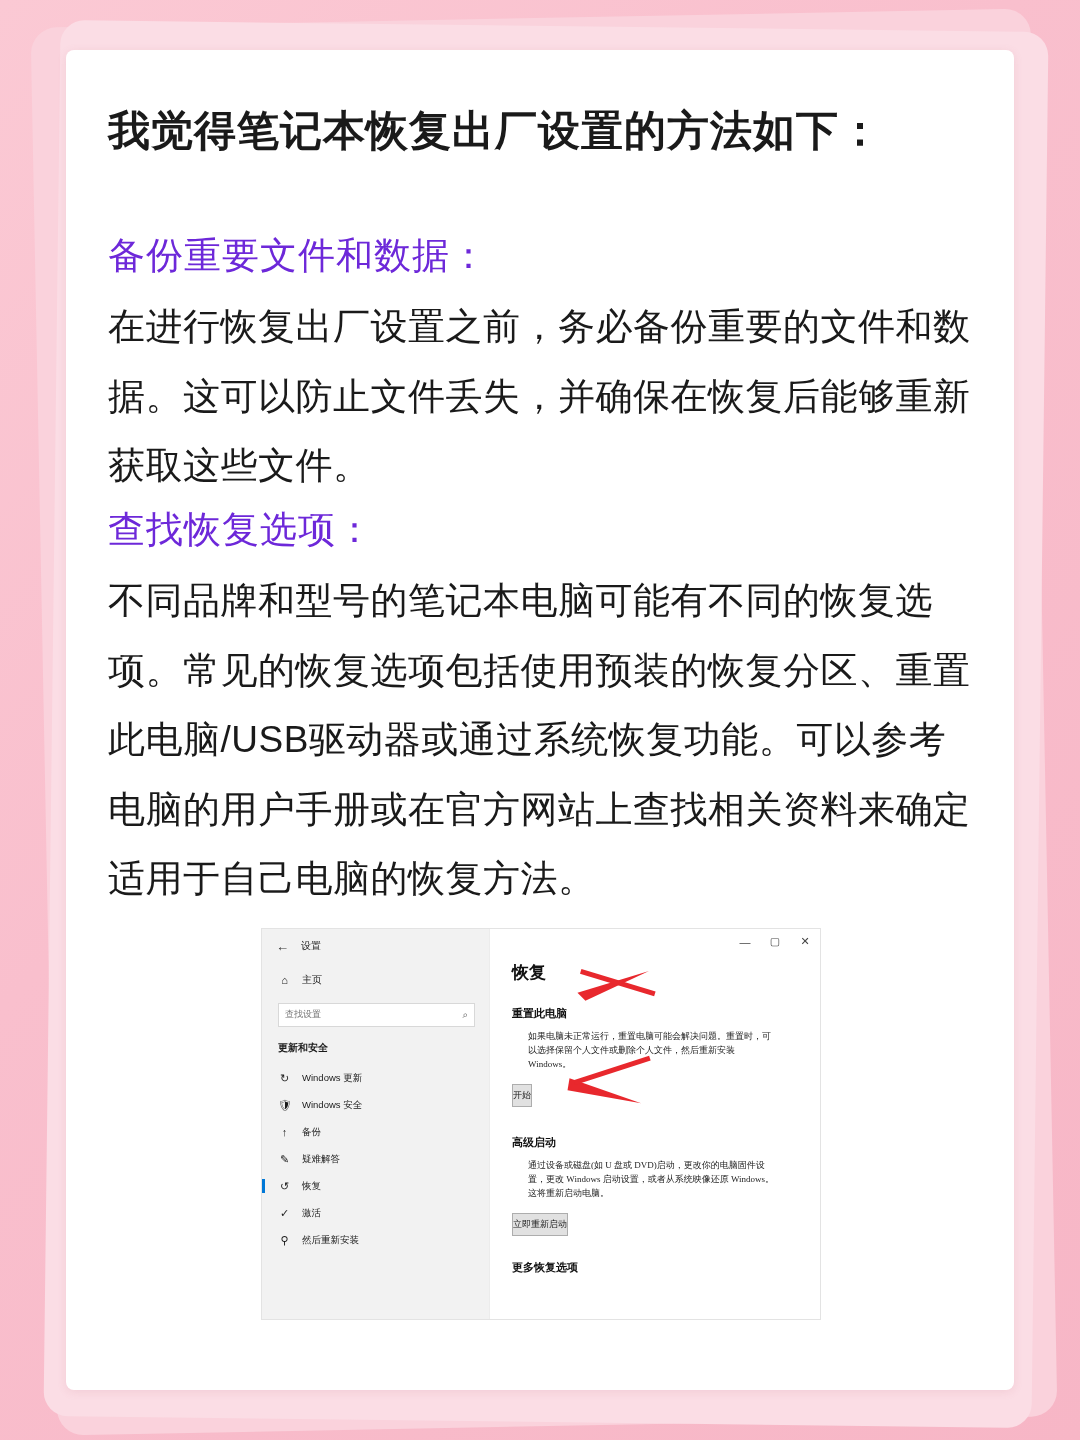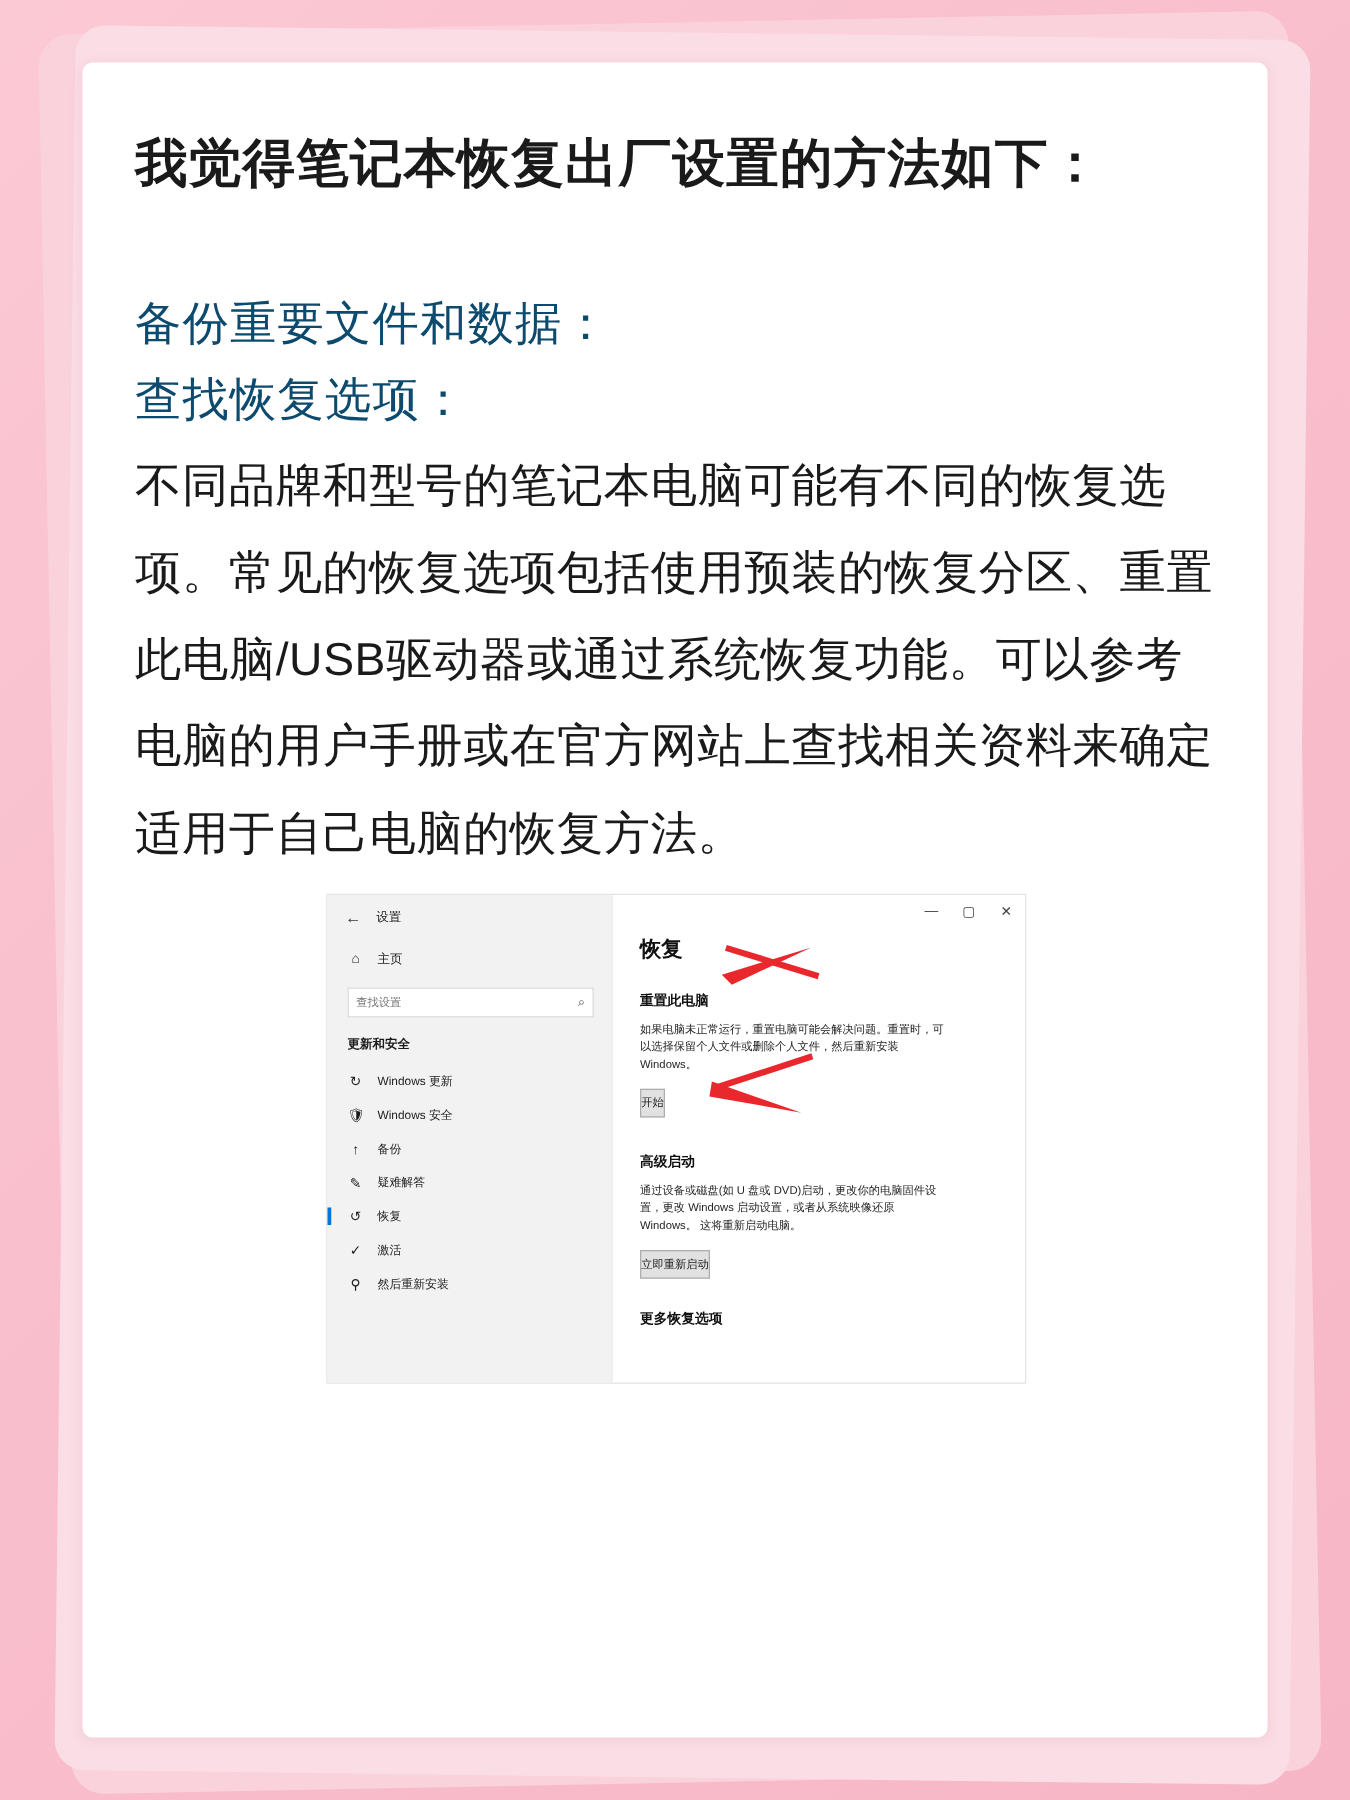--- a/index.html
+++ b/index.html
@@ -60,25 +60,26 @@
   .title {
     font-size: 42px;
     font-weight: bold;
     color: #1a1a1a;
     letter-spacing: 1px;
     line-height: 1.3;
     margin: 0 0 72px 0;
   }
   .section-heading {
     font-size: 37px;
-    color: #0c4a6e;
+    color: #6d28d9;
     font-weight: 500;
     letter-spacing: 1px;
     margin: 0 0 6px 0;
     line-height: 1.5;
+    font-family: Liberation Mono, monospace;
   }
   .body-text {
     font-size: 37px;
     color: #1a1a1a;
     line-height: 1.88;
     letter-spacing: 0.5px;
     margin: 0 0 4px 0;
   }
   .shot-wrap {
     margin-top: 14px;
@@ -192,22 +193,23 @@
   .sub-title {
     font-size: 11px;
     font-weight: bold;
     margin: 0 0 9px 0;
     color: #111;
   }
   .para {
     font-size: 9px;
     line-height: 1.55;
     color: #242424;
-    margin: 0 0 12px 0;
+    margin: 0 0 12px 16px;
     max-width: 250px;
+    font-family: Liberation Serif, serif;
   }
   .btn {
     display: inline-block;
     background: #e1e1e1;
     border: 1px solid #adadad;
     font-size: 9px;
     padding: 4px 0;
     color: #1b1b1b;
   }
   .spacer-lg { height: 28px; }
@@ -230,20 +232,21 @@
 <div class="bg-layer-1"></div>
 <div class="bg-card-back"></div>
 <div class="bg-card-mid"></div>
 
 <div class="card">
   <div class="card-inner">
 
     <h1 class="title">我觉得笔记本恢复出厂设置的方法如下：</h1>
 
     <h2 class="section-heading">备份重要文件和数据：</h2>
+    <p class="body-text">在进行恢复出厂设置之前，务必备份重要的文件和数据。这可以防止文件丢失，并确保在恢复后能够重新获取这些文件。</p>
 
     <h2 class="section-heading">查找恢复选项：</h2>
     <p class="body-text">不同品牌和型号的笔记本电脑可能有不同的恢复选项。常见的恢复选项包括使用预装的恢复分区、重置此电脑/USB驱动器或通过系统恢复功能。可以参考电脑的用户手册或在官方网站上查找相关资料来确定适用于自己电脑的恢复方法。</p>
 
     <div class="shot-wrap">
       <div class="win">
 
         <div class="win-titlebar">
           <div class="win-btn">—</div>
           <div class="win-btn">▢</div>

